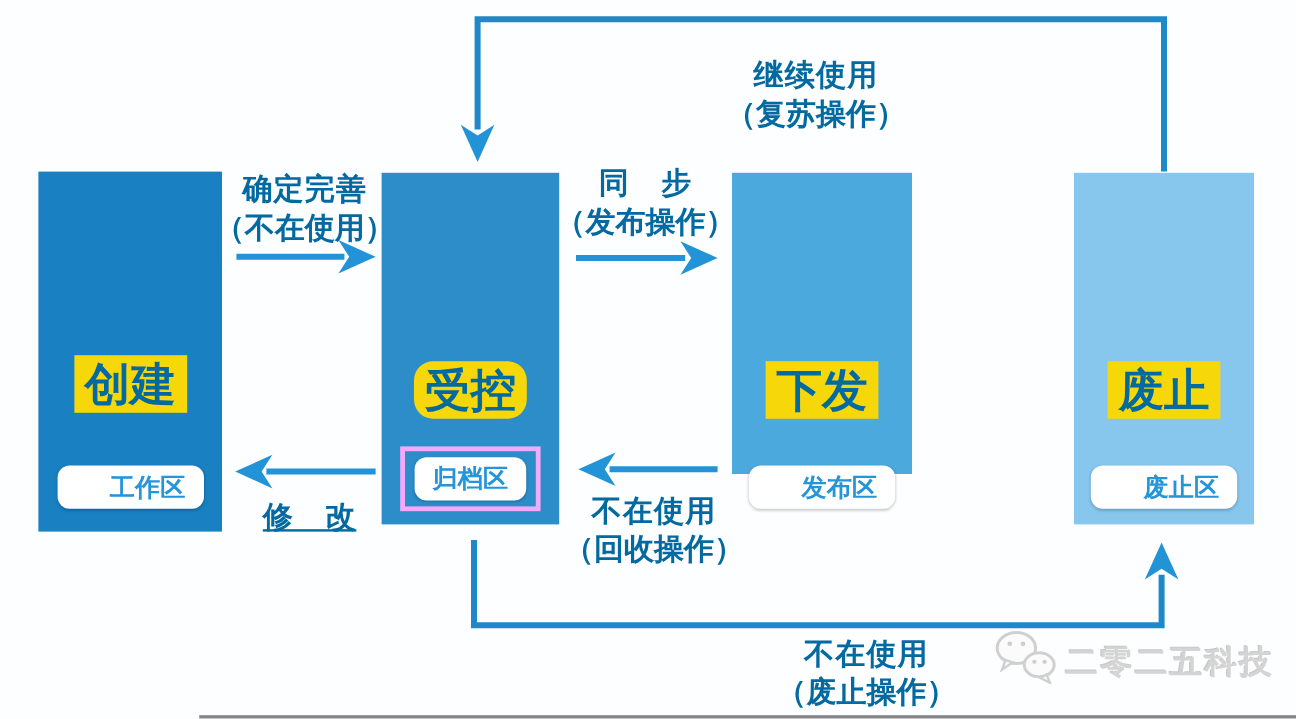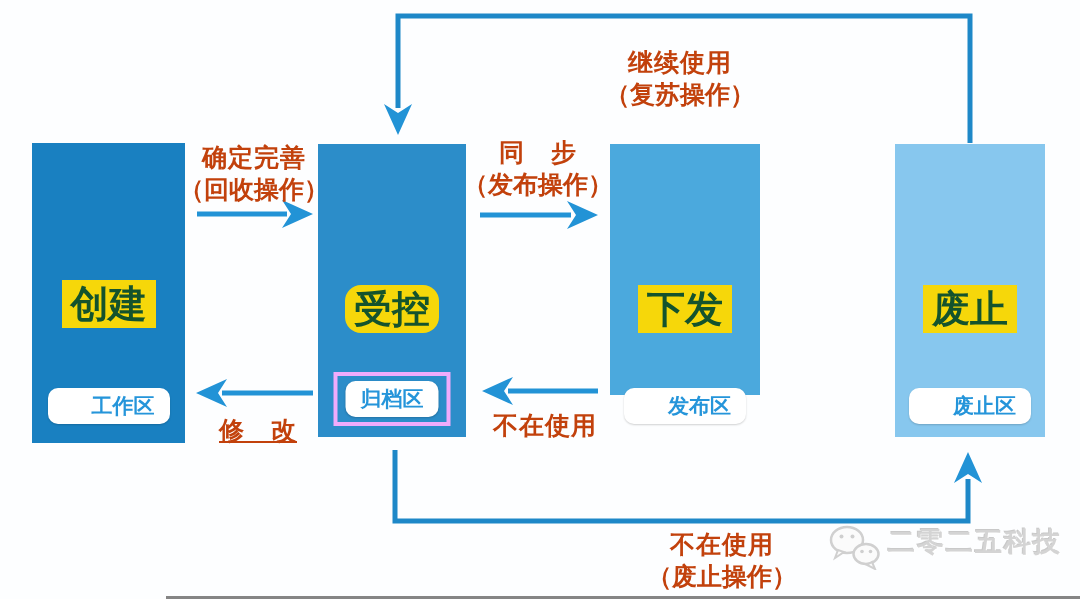--- a/index.html
+++ b/index.html
@@ -3,42 +3,42 @@
 <meta charset="utf-8">
 <style>
   html,body{margin:0;padding:0;background:#ffffff;}
   .canvas{
     position:relative;width:1080px;height:599px;background:#fdfeff;overflow:hidden;
     font-family:"DejaVu Sans","Liberation Sans",sans-serif;
   }
   .stage{position:absolute;}
   .stage-title{
     position:absolute;left:50%;transform:translateX(-50%);
-    background:#f6d70a;color:#14532d;font-size:38px;font-weight:bold;
-    line-height:1.22;padding:1px 9px;white-space:nowrap;
+    background:#f6d70a;color:#0369a1;font-size:38px;font-weight:bold;
+    line-height:1.22;padding:1px 9px;white-space:nowrap;margin-top:16px;
   }
   .zone-badge{
     background:#ffffff;color:#2595da;font-size:21px;font-weight:bold;
     padding:4px 15px;border-radius:10px;white-space:nowrap;
     box-shadow:0 1px 2px rgba(0,0,0,0.18);
   }
   .zone-abs{position:absolute;left:50%;transform:translateX(-50%);top:244px;padding-left:44px;}
   .zone-highlight{
     position:absolute;left:50%;transform:translateX(-50%);top:228px;
     border:4px solid #f0abfc;padding:5px 8px;background:transparent;
   }
   .flow-label{
-    position:absolute;text-align:center;color:#c2410c;font-weight:bold;
+    position:absolute;text-align:center;color:#0369a1;font-weight:bold;
     font-size:25px;line-height:32px;white-space:nowrap;
   }
   .flow-label .l1{display:block;letter-spacing:1px;}
   .flow-label .l2{display:block;}
   .arrow-layer{position:absolute;left:0;top:0;width:1080px;height:599px;pointer-events:none;}
   .watermark{
-    position:absolute;left:828px;top:524px;display:flex;align-items:flex-start;gap:6px;
+    position:absolute;left:828px;top:524px;display:flex;align-items:flex-end;gap:6px;
   }
   .watermark-text{
     font-size:27px;letter-spacing:2px;color:#d4d4d4;font-weight:bold;
     text-shadow:1px 1px 0 #ffffff, -1px -1px 0 #c9c9c9;
   }
   .bottom-line{
     position:absolute;left:166px;top:596px;width:914px;height:3px;background:#5c5c5c;opacity:.75;
   }
 </style>
 </head>
@@ -96,39 +96,40 @@
     </g>
 
     <g>
       <polyline points="395,450 395,521 968,521 968,479" fill="none" stroke="#1e88c8" stroke-width="5"></polyline>
       <path d="M968 452 L954 483 L968 474 L982 483 Z" fill="#2293d6"></path>
     </g>
   </svg>
 
   <div class="flow-label" style="left:160px;top:142px;width:188px;">
     <span class="l1">确定完善</span>
-    <span class="l2">（回收操作）</span>
+    <span class="l2">（不在使用）</span>
   </div>
 
   <div class="flow-label" style="left:453px;top:137px;width:170px;">
     <span class="l1">同　步</span>
     <span class="l2">（发布操作）</span>
   </div>
 
   <div class="flow-label" style="left:588px;top:47px;width:184px;">
     <span class="l1">继续使用</span>
     <span class="l2">（复苏操作）</span>
   </div>
 
   <div class="flow-label" style="left:162px;top:415px;width:192px;text-decoration:underline;">
     <span class="l1">修　改</span>
   </div>
 
   <div class="flow-label" style="left:452px;top:410px;width:186px;">
     <span class="l1">不在使用</span>
+    <span class="l2">（回收操作）</span>
   </div>
 
   <div class="flow-label" style="left:626px;top:529px;width:192px;">
     <span class="l1">不在使用</span>
     <span class="l2">（废止操作）</span>
   </div>
 
   <div class="watermark">
     <svg width="54" height="46" viewBox="0 0 54 46">
       <ellipse cx="19" cy="16" rx="16" ry="13" fill="#fbfbfb" stroke="#d0d0d0" stroke-width="2.5"></ellipse>

